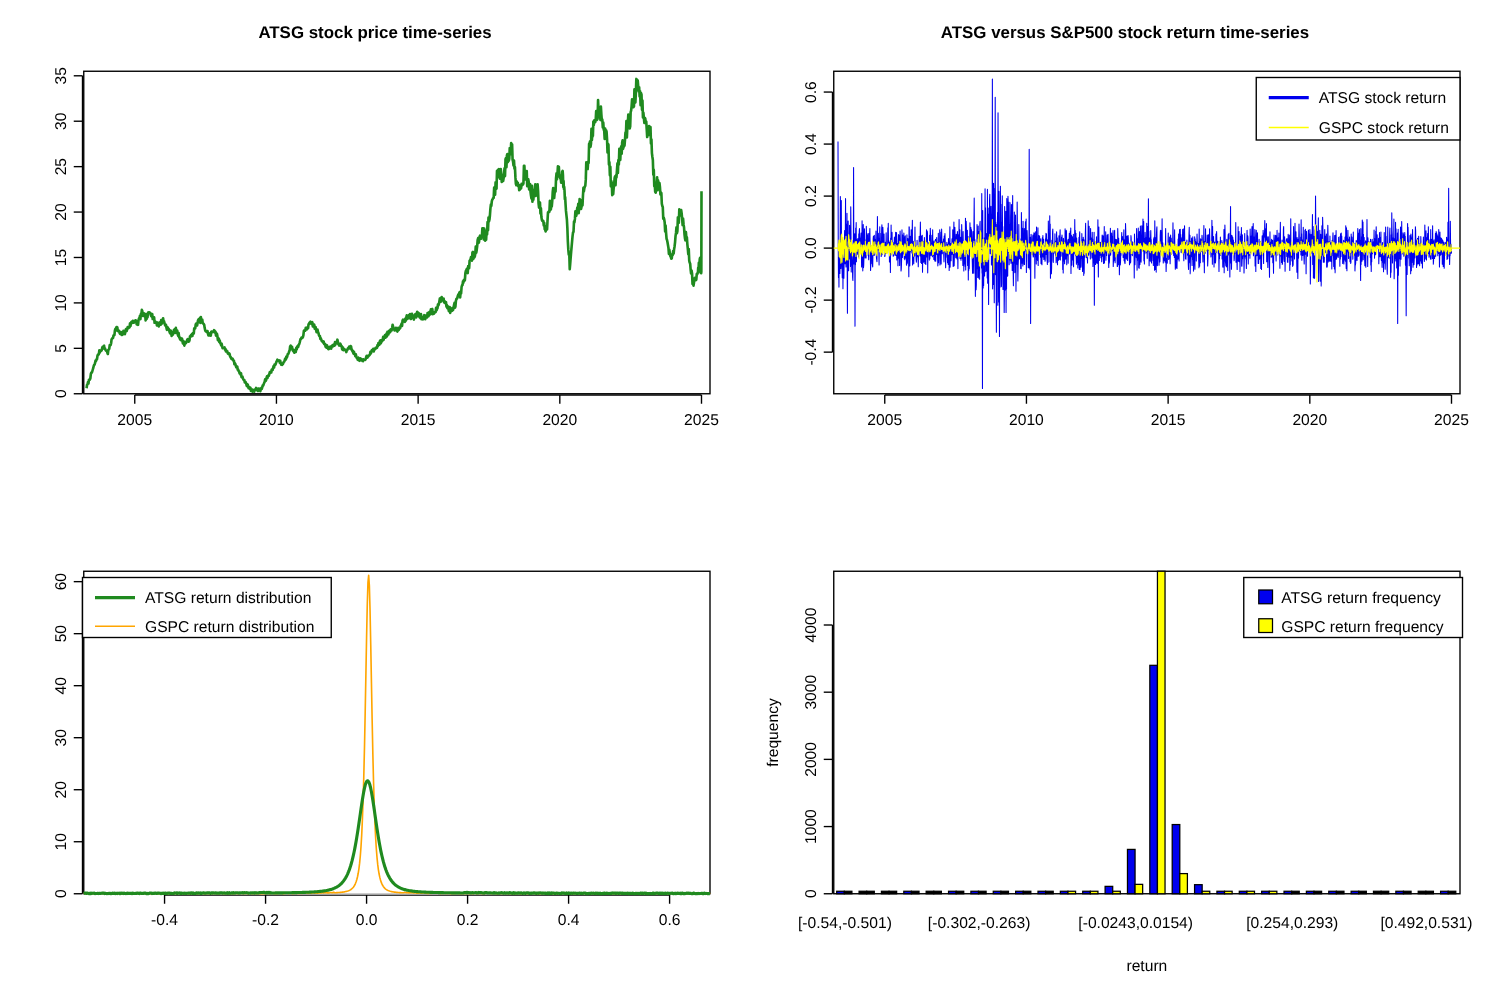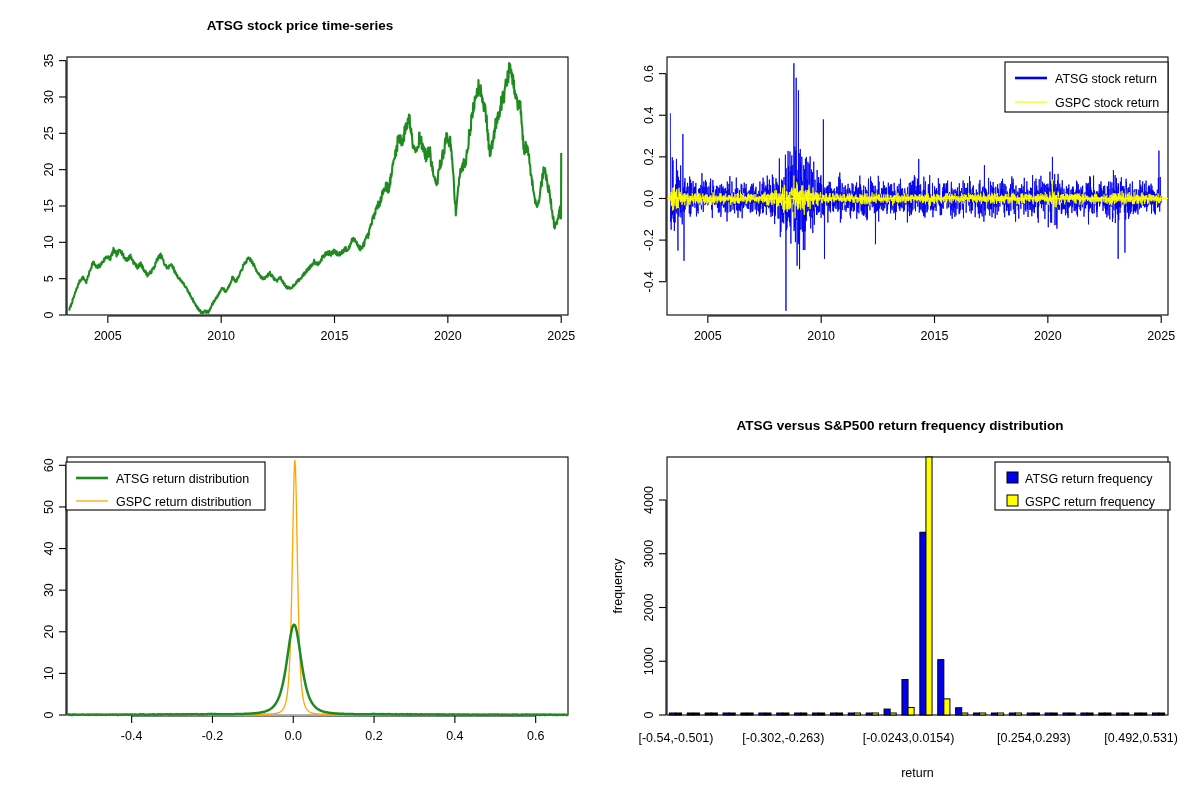--- a/index.html
+++ b/index.html
@@ -65,20 +65,21 @@
           <line x1="447.8506787330322" y1="316" x2="447.8506787330322" y2="323" stroke="#000" stroke-width="1.1"></line>
           <text x="447.8506787330322" y="340" text-anchor="middle" class="tick-lab">2020</text>
           <line x1="561.1990950226254" y1="316" x2="561.1990950226254" y2="323" stroke="#000" stroke-width="1.1"></line>
           <text x="561.1990950226254" y="340" text-anchor="middle" class="tick-lab">2025</text>
         </g>
         <polyline points="69.27,310.58 69.64,307.81 70.02,307.53 70.40,305.68 70.78,306.86 71.16,303.76 71.53,303.97 71.91,303.70 72.29,302.61 72.67,299.23 73.05,298.13 73.42,298.12 73.80,297.20 74.18,295.82 74.56,294.55 74.93,292.98 75.31,291.84 75.69,291.63 76.07,290.36 76.45,288.43 76.82,288.70 77.20,287.43 77.58,287.45 77.96,284.81 78.33,283.63 78.71,283.87 79.09,283.35 79.47,280.34 79.85,282.05 80.22,280.72 80.60,280.23 80.98,280.67 81.36,280.18 81.74,278.33 82.11,277.42 82.49,278.86 82.87,276.91 83.25,276.58 83.62,278.98 84.00,278.66 84.38,279.86 84.76,280.53 85.14,280.57 85.51,280.63 85.89,282.21 86.27,283.17 86.65,280.13 87.02,279.54 87.40,278.99 87.78,276.05 88.16,276.28 88.54,275.99 88.91,274.58 89.29,271.27 89.67,271.11 90.05,270.37 90.43,270.41 90.80,268.48 91.18,268.35 91.56,267.97 91.94,264.38 92.31,263.05 92.69,264.38 93.07,261.78 93.45,261.64 93.83,261.75 94.20,264.38 94.58,264.88 94.96,264.66 95.34,264.61 95.71,266.46 96.09,267.18 96.47,266.75 96.85,265.89 97.23,267.90 97.60,265.65 97.98,267.85 98.36,267.36 98.74,264.66 99.12,265.28 99.49,266.90 99.87,267.24 100.25,265.87 100.63,263.38 101.00,263.13 101.38,264.76 101.76,263.12 102.14,261.67 102.52,262.52 102.89,262.38 103.27,261.82 103.65,261.85 104.03,258.56 104.40,260.75 104.78,258.21 105.16,257.55 105.54,258.08 105.92,258.26 106.29,256.59 106.67,256.85 107.05,258.21 107.43,257.28 107.81,257.25 108.18,256.34 108.56,256.20 108.94,256.90 109.32,259.53 109.69,257.93 110.07,258.68 110.45,259.88 110.83,256.05 111.21,254.71 111.58,254.88 111.96,252.59 112.34,255.28 112.72,251.09 113.10,251.59 113.47,247.92 113.85,248.82 114.23,252.74 114.61,252.81 114.98,250.62 115.36,251.28 115.74,250.98 116.12,251.63 116.50,256.34 116.87,252.94 117.25,255.23 117.63,251.17 118.01,253.95 118.38,250.09 118.76,249.86 119.14,250.09 119.52,249.85 119.90,250.14 120.27,250.42 120.65,252.07 121.03,253.01 121.41,253.27 121.79,251.18 122.16,255.21 122.54,254.80 122.92,255.12 123.30,253.79 123.67,258.22 124.05,256.95 124.43,257.48 124.81,258.22 125.19,257.99 125.56,260.35 125.94,258.05 126.32,260.23 126.70,259.68 127.07,261.09 127.45,258.33 127.83,257.91 128.21,258.84 128.59,259.79 128.96,255.98 129.34,259.14 129.72,256.56 130.10,258.06 130.48,254.61 130.85,257.41 131.23,256.99 131.61,258.47 131.99,260.01 132.36,260.42 132.74,259.75 133.12,262.01 133.50,263.88 133.88,261.54 134.25,262.92 134.63,263.26 135.01,263.12 135.39,264.49 135.76,265.89 136.14,266.67 136.52,264.40 136.90,265.49 137.28,268.73 137.65,267.34 138.03,266.32 138.41,267.68 138.79,265.65 139.17,263.89 139.54,265.37 139.92,263.19 140.30,266.32 140.68,262.26 141.05,265.73 141.43,265.68 141.81,264.46 142.19,267.63 142.57,268.66 142.94,266.44 143.32,269.91 143.70,269.87 144.08,271.52 144.45,270.37 144.83,272.13 145.21,271.05 145.59,270.84 145.97,272.97 146.34,274.71 146.72,272.75 147.10,274.60 147.48,276.48 147.86,274.66 148.23,273.64 148.61,274.71 148.99,274.06 149.37,273.20 149.74,271.95 150.12,271.26 150.50,272.05 150.88,273.38 151.26,273.15 151.63,271.99 152.01,268.96 152.39,269.58 152.77,268.23 153.14,268.06 153.52,267.35 153.90,268.81 154.28,266.47 154.66,267.07 155.03,266.76 155.41,262.57 155.79,262.94 156.17,262.71 156.55,259.73 156.92,258.91 157.30,259.01 157.68,260.42 158.06,258.38 158.43,256.24 158.81,255.56 159.19,255.78 159.57,257.63 159.95,254.29 160.32,258.26 160.70,253.60 161.08,256.59 161.46,256.25 161.83,255.73 162.21,258.68 162.59,258.68 162.97,259.32 163.35,259.82 163.72,262.26 164.10,264.08 164.48,265.04 164.86,265.05 165.24,265.51 165.61,264.78 165.99,264.82 166.37,266.88 166.75,268.40 167.12,266.72 167.50,268.30 167.88,267.93 168.26,266.84 168.64,268.52 169.01,265.41 169.39,265.26 169.77,265.79 170.15,265.40 170.52,265.15 170.90,265.51 171.28,264.14 171.66,264.49 172.04,266.19 172.41,265.35 172.79,268.51 173.17,266.65 173.55,267.08 173.93,268.91 174.30,272.07 174.68,271.04 175.06,270.86 175.44,273.72 175.81,272.44 176.19,274.41 176.57,275.07 176.95,276.31 177.33,275.02 177.70,276.95 178.08,278.58 178.46,277.85 178.84,278.28 179.21,278.45 179.59,277.91 179.97,279.73 180.35,279.09 180.73,281.14 181.10,280.28 181.48,280.90 181.86,281.16 182.24,282.76 182.62,283.21 182.99,283.26 183.37,282.63 183.75,283.30 184.13,285.33 184.50,285.53 184.88,286.74 185.26,287.21 185.64,286.76 186.02,286.98 186.39,287.61 186.77,288.49 187.15,288.62 187.53,291.37 187.90,290.62 188.28,291.20 188.66,292.73 189.04,293.79 189.42,293.10 189.79,293.22 190.17,295.80 190.55,295.66 190.93,296.92 191.31,297.15 191.68,298.72 192.06,298.73 192.44,299.64 192.82,298.57 193.19,301.68 193.57,301.72 193.95,301.22 194.33,302.71 194.71,303.66 195.08,303.85 195.46,303.94 195.84,306.02 196.22,305.47 196.60,305.78 196.97,306.87 197.35,308.68 197.73,309.00 198.11,307.52 198.48,308.60 198.86,310.53 199.24,310.20 199.62,310.97 200.00,309.93 200.37,310.36 200.75,312.83 201.13,312.62 201.51,312.96 201.88,311.68 202.26,313.27 202.64,312.97 203.02,312.66 203.40,313.34 203.77,311.72 204.15,311.50 204.53,311.76 204.91,310.33 205.29,311.64 205.66,312.21 206.04,311.68 206.42,312.81 206.80,310.77 207.17,310.84 207.55,311.91 207.93,312.42 208.31,312.89 208.69,310.93 209.06,310.35 209.44,311.09 209.82,309.70 210.20,308.30 210.57,308.46 210.95,307.29 211.33,306.27 211.71,305.60 212.09,303.56 212.46,304.86 212.84,304.23 213.22,302.40 213.60,301.16 213.98,302.39 214.35,300.52 214.73,300.34 215.11,300.64 215.49,299.07 215.86,297.60 216.24,298.28 216.62,298.08 217.00,297.95 217.38,295.58 217.75,295.46 218.13,296.01 218.51,294.17 218.89,292.84 219.26,294.00 219.64,291.58 220.02,292.01 220.40,291.65 220.78,290.52 221.15,289.38 221.53,288.77 221.91,287.73 222.29,288.34 222.67,288.63 223.04,288.66 223.42,288.30 223.80,290.17 224.18,288.64 224.55,290.43 224.93,291.77 225.31,291.24 225.69,291.94 226.07,290.58 226.44,291.08 226.82,289.85 227.20,289.50 227.58,288.98 227.95,287.42 228.33,286.78 228.71,287.57 229.09,285.16 229.47,286.01 229.84,284.88 230.22,283.20 230.60,283.18 230.98,282.22 231.36,281.10 231.73,280.24 232.11,277.10 232.49,276.53 232.87,278.36 233.24,277.95 233.62,277.47 234.00,279.97 234.38,280.45 234.76,279.76 235.13,281.58 235.51,282.10 235.89,280.44 236.27,280.62 236.64,281.53 237.02,278.32 237.40,279.40 237.78,277.27 238.16,276.81 238.53,277.59 238.91,275.91 239.29,275.46 239.67,274.26 240.05,272.78 240.42,271.27 240.80,271.21 241.18,270.09 241.56,270.22 241.93,270.31 242.31,269.63 242.69,268.35 243.07,264.85 243.45,264.25 243.82,264.23 244.20,264.51 244.58,262.28 244.96,262.89 245.33,262.89 245.71,263.40 246.09,261.58 246.47,262.45 246.85,259.28 247.22,259.07 247.60,258.09 247.98,257.75 248.36,257.37 248.74,258.87 249.11,259.04 249.49,258.30 249.87,257.81 250.25,261.10 250.62,259.62 251.00,261.36 251.38,259.62 251.76,262.98 252.14,261.46 252.51,261.56 252.89,264.11 253.27,265.76 253.65,264.26 254.02,263.74 254.40,265.54 254.78,266.41 255.16,268.10 255.54,268.88 255.91,268.84 256.29,271.14 256.67,270.64 257.05,271.76 257.43,272.83 257.80,273.16 258.18,273.42 258.56,274.18 258.94,273.17 259.31,275.29 259.69,275.33 260.07,275.04 260.45,277.41 260.83,276.40 261.20,278.18 261.58,276.31 261.96,277.16 262.34,278.66 262.71,279.39 263.09,279.27 263.47,278.20 263.85,277.43 264.23,278.78 264.60,277.24 264.98,278.91 265.36,276.75 265.74,276.57 266.12,276.14 266.49,277.11 266.87,276.03 267.25,275.42 267.63,276.55 268.00,273.66 268.38,275.67 268.76,273.73 269.14,274.36 269.52,273.45 269.89,271.74 270.27,273.30 270.65,275.51 271.03,275.41 271.40,276.45 271.78,275.46 272.16,274.88 272.54,275.59 272.92,276.98 273.29,276.73 273.67,279.30 274.05,279.78 274.43,277.93 274.81,280.17 275.18,279.75 275.56,279.50 275.94,279.57 276.32,280.18 276.69,280.22 277.07,281.66 277.45,279.96 277.83,279.99 278.21,278.83 278.58,278.35 278.96,278.37 279.34,277.33 279.72,278.75 280.10,278.30 280.47,276.87 280.85,277.18 281.23,279.82 281.61,279.61 281.98,281.13 282.36,280.99 282.74,282.89 283.12,281.36 283.50,282.70 283.87,283.43 284.25,284.90 284.63,283.48 285.01,285.05 285.38,286.42 285.76,286.27 286.14,287.66 286.52,286.07 286.90,288.17 287.27,286.60 287.65,288.64 288.03,287.53 288.41,286.78 288.79,288.05 289.16,287.26 289.54,287.47 289.92,288.77 290.30,288.93 290.67,287.47 291.05,287.92 291.43,287.92 291.81,287.89 292.19,287.88 292.56,287.27 292.94,285.56 293.32,284.73 293.70,285.58 294.07,285.99 294.45,284.65 294.83,284.98 295.21,284.17 295.59,284.19 295.96,283.31 296.34,281.51 296.72,282.74 297.10,281.23 297.48,280.05 297.85,280.97 298.23,280.91 298.61,279.10 298.99,281.23 299.36,279.07 299.74,278.90 300.12,279.38 300.50,278.26 300.88,278.67 301.25,277.86 301.63,278.14 302.01,276.08 302.39,276.89 302.76,274.37 303.14,275.33 303.52,275.75 303.90,273.02 304.28,272.38 304.65,274.73 305.03,273.69 305.41,272.12 305.79,272.88 306.17,271.57 306.54,269.52 306.92,271.77 307.30,269.50 307.68,269.94 308.05,268.01 308.43,270.07 308.81,269.36 309.19,266.92 309.57,269.19 309.94,265.44 310.32,267.65 310.70,267.58 311.08,265.21 311.45,264.59 311.83,265.93 312.21,265.52 312.59,263.45 312.97,263.88 313.34,264.21 313.72,262.37 314.10,259.79 314.48,261.18 314.86,263.46 315.23,263.26 315.61,264.34 315.99,263.98 316.37,264.12 316.74,262.24 317.12,263.23 317.50,262.78 317.88,265.29 318.26,264.32 318.63,262.22 319.01,264.02 319.39,263.24 319.77,262.69 320.14,262.54 320.52,260.63 320.90,260.36 321.28,258.96 321.66,260.71 322.03,256.40 322.41,255.69 322.79,256.93 323.17,256.63 323.55,257.22 323.92,257.45 324.30,254.79 324.68,256.51 325.06,253.81 325.43,252.20 325.81,255.22 326.19,253.80 326.57,254.43 326.95,253.17 327.32,251.86 327.70,254.64 328.08,251.27 328.46,251.62 328.83,255.20 329.21,253.72 329.59,251.13 329.97,253.22 330.35,253.53 330.72,252.91 331.10,255.76 331.48,252.77 331.86,251.91 332.24,251.31 332.61,252.40 332.99,253.91 333.37,251.13 333.75,249.49 334.12,252.78 334.50,251.60 334.88,250.36 335.26,251.05 335.64,253.86 336.01,251.52 336.39,254.63 336.77,251.24 337.15,255.32 337.52,254.46 337.90,254.88 338.28,255.53 338.66,253.47 339.04,254.12 339.41,252.15 339.79,253.45 340.17,255.37 340.55,252.38 340.93,252.82 341.30,253.35 341.68,253.89 342.06,250.38 342.44,252.92 342.81,252.98 343.19,249.93 343.57,251.87 343.95,249.26 344.33,251.42 344.70,247.49 345.08,250.35 345.46,247.70 345.84,247.19 346.21,251.26 346.59,249.89 346.97,251.01 347.35,250.63 347.73,249.70 348.10,249.75 348.48,249.61 348.86,246.26 349.24,248.36 349.62,247.05 349.99,246.60 350.37,243.46 350.75,244.28 351.13,243.16 351.50,241.15 351.88,238.85 352.26,238.52 352.64,241.28 353.02,241.14 353.39,237.70 353.77,239.87 354.15,239.02 354.53,239.08 354.90,238.85 355.28,241.66 355.66,242.33 356.04,241.14 356.42,242.09 356.79,241.77 357.17,245.22 357.55,244.07 357.93,246.64 358.31,245.04 358.68,246.42 359.06,248.91 359.44,247.45 359.82,245.70 360.19,250.30 360.57,246.82 360.95,247.26 361.33,246.78 361.71,248.66 362.08,246.25 362.46,248.02 362.84,246.42 363.22,244.06 363.60,242.34 363.97,246.18 364.35,245.17 364.73,240.71 365.11,239.15 365.48,238.94 365.86,238.35 366.24,236.70 366.62,235.67 367.00,235.54 367.37,234.49 367.75,233.72 368.13,237.86 368.51,233.47 368.88,234.81 369.26,229.59 369.64,228.25 370.02,228.11 370.40,224.97 370.77,226.12 371.15,223.78 371.53,224.65 371.91,224.03 372.29,218.66 372.66,216.72 373.04,216.14 373.42,215.11 373.80,215.57 374.17,218.46 374.55,212.85 374.93,213.07 375.31,214.55 375.69,208.37 376.06,208.32 376.44,207.45 376.82,205.67 377.20,206.23 377.57,208.58 377.95,201.93 378.33,201.53 378.71,207.13 379.09,202.29 379.46,205.94 379.84,205.11 380.22,203.08 380.60,197.26 380.98,202.12 381.35,200.11 381.73,197.15 382.11,192.02 382.49,190.57 382.86,194.28 383.24,193.49 383.62,189.57 384.00,188.55 384.38,189.93 384.75,190.94 385.13,188.63 385.51,189.66 385.89,182.68 386.26,187.33 386.64,182.62 387.02,191.50 387.40,182.92 387.78,190.88 388.15,192.58 388.53,185.81 388.91,191.78 389.29,184.48 389.67,187.55 390.04,177.60 390.42,184.25 390.80,174.10 391.18,177.15 391.55,175.80 391.93,172.40 392.31,167.07 392.69,163.66 393.07,164.70 393.44,161.03 393.82,159.70 394.20,159.13 394.58,158.35 394.95,158.29 395.33,150.14 395.71,151.30 396.09,155.67 396.47,145.82 396.84,148.41 397.22,150.97 397.60,136.57 397.98,138.94 398.36,140.77 398.73,135.61 399.11,135.30 399.49,141.86 399.87,142.88 400.24,140.31 400.62,135.20 401.00,139.59 401.38,145.51 401.76,139.90 402.13,145.01 402.51,144.77 402.89,142.55 403.27,138.43 403.64,134.58 404.02,140.87 404.40,127.41 404.78,126.39 405.16,133.72 405.53,124.34 405.91,123.23 406.29,129.76 406.67,125.51 407.05,128.52 407.42,126.95 407.80,118.46 408.18,123.46 408.56,122.03 408.93,114.43 409.31,118.18 409.69,115.39 410.07,127.79 410.45,129.44 410.82,132.46 411.20,128.46 411.58,134.86 411.96,133.68 412.33,141.73 412.71,147.11 413.09,148.19 413.47,145.26 413.85,148.10 414.22,146.20 414.60,149.02 414.98,147.89 415.36,152.14 415.74,151.93 416.11,148.52 416.49,149.02 416.87,150.79 417.25,147.01 417.62,148.11 418.00,147.19 418.38,147.64 418.76,146.58 419.14,132.63 419.51,132.65 419.89,140.75 420.27,143.48 420.65,140.51 421.02,143.16 421.40,136.91 421.78,148.93 422.16,148.88 422.54,143.27 422.91,145.00 423.29,151.46 423.67,149.56 424.05,147.15 424.43,153.70 424.80,156.48 425.18,158.93 425.56,148.68 425.94,161.40 426.31,151.86 426.69,159.72 427.07,153.95 427.45,156.60 427.83,152.48 428.20,147.46 428.58,156.74 428.96,150.68 429.34,153.78 429.71,152.25 430.09,147.38 430.47,153.02 430.85,162.67 431.23,166.06 431.60,166.27 431.98,162.09 432.36,170.77 432.74,166.73 433.12,173.58 433.49,175.92 433.87,176.70 434.25,176.56 434.63,176.79 435.00,180.31 435.38,178.22 435.76,183.35 436.14,183.75 436.52,185.18 436.89,180.78 437.27,182.07 437.65,183.61 438.03,176.05 438.40,169.86 438.78,169.97 439.16,169.00 439.54,169.43 439.92,160.64 440.29,167.02 440.67,167.60 441.05,163.95 441.43,165.11 441.81,160.70 442.18,153.43 442.56,150.38 442.94,157.46 443.32,158.40 443.69,154.58 444.07,152.29 444.45,153.16 444.83,142.61 445.21,138.61 445.58,143.61 445.96,139.13 446.34,133.13 446.72,135.33 447.10,133.43 447.47,141.23 447.85,140.03 448.23,142.84 448.61,143.34 448.98,146.20 449.36,143.43 449.74,137.51 450.12,136.71 450.37,140.18 450.62,149.50 450.87,144.82 451.13,151.10 451.38,149.53 451.63,152.87 451.88,159.35 452.13,157.72 452.38,162.34 452.76,168.54 453.14,172.03 453.52,175.59 453.90,182.49 454.27,193.03 454.65,199.73 455.03,203.66 455.41,202.26 455.79,215.33 456.16,211.06 456.54,206.13 456.92,201.51 457.30,197.32 457.67,193.10 458.05,188.92 458.43,185.84 458.81,185.58 459.19,177.28 459.56,177.86 459.94,175.11 460.32,169.06 460.70,171.52 461.07,172.54 461.45,169.18 461.83,166.08 462.21,170.60 462.59,163.08 462.96,170.45 463.34,164.24 463.72,159.17 464.10,166.21 464.48,160.10 464.85,167.22 465.23,165.35 465.61,162.07 465.99,164.41 466.36,156.79 466.74,150.24 467.12,153.06 467.50,150.44 467.88,149.28 468.25,148.50 468.63,143.72 469.01,129.94 469.39,132.28 469.76,130.12 470.14,135.24 470.52,129.37 470.90,130.40 471.28,114.97 471.65,114.96 472.03,112.97 472.41,117.48 472.79,115.05 473.17,103.03 473.54,112.05 473.92,103.56 474.30,108.96 474.68,97.27 475.05,100.03 475.43,96.32 475.81,97.47 476.19,97.66 476.57,95.88 476.94,88.80 477.32,93.11 477.70,95.88 478.08,94.94 478.45,80.12 478.83,88.45 479.21,89.88 479.59,88.38 479.97,90.55 480.34,95.87 480.72,85.18 481.10,91.69 481.48,96.56 481.86,95.58 482.23,101.94 482.61,98.05 482.99,103.76 483.37,104.57 483.74,111.07 484.12,102.84 484.50,110.77 484.88,104.16 485.26,105.25 485.63,111.23 486.01,121.98 486.39,115.01 486.77,115.90 487.14,131.67 487.52,129.69 487.90,140.25 488.28,133.50 488.66,149.07 489.03,144.84 489.41,146.24 489.79,156.18 490.17,152.51 490.55,155.39 490.92,150.71 491.30,147.59 491.68,142.47 492.06,141.03 492.43,148.12 492.81,140.28 493.19,141.93 493.57,136.14 493.95,130.75 494.32,138.28 494.70,128.10 495.08,131.61 495.46,119.10 495.83,128.06 496.21,127.94 496.59,120.21 496.97,117.07 497.35,123.00 497.72,114.09 498.10,112.25 498.48,119.09 498.86,116.68 499.24,117.02 499.61,116.45 499.99,111.89 500.37,106.02 500.75,107.20 501.12,96.84 501.50,109.99 501.88,101.76 502.26,98.61 502.64,91.69 503.01,99.64 503.39,92.99 503.77,102.73 504.15,101.16 504.52,89.72 504.90,88.56 505.28,85.07 505.66,79.52 506.04,81.87 506.41,83.14 506.79,85.75 507.17,85.13 507.55,71.42 507.93,80.54 508.30,82.04 508.68,74.80 509.06,63.15 509.44,66.26 509.81,63.88 510.19,64.47 510.57,69.06 510.95,73.20 511.33,69.94 511.70,77.18 512.08,73.05 512.46,84.09 512.84,74.44 513.21,75.69 513.59,87.85 513.97,80.51 514.35,93.94 514.73,90.24 515.10,94.40 515.48,98.38 515.86,94.16 516.24,95.03 516.62,98.49 516.99,97.14 517.37,103.27 517.75,109.64 518.13,105.91 518.50,103.36 518.88,102.05 519.26,100.78 519.64,108.04 520.02,102.69 520.39,101.58 520.77,114.70 521.15,111.53 521.53,122.44 521.90,125.42 522.28,127.95 522.66,139.83 523.04,135.94 523.42,148.89 523.79,147.27 524.17,153.45 524.55,154.10 524.93,146.06 525.31,147.70 525.68,141.88 526.06,152.12 526.44,144.22 526.82,149.78 527.19,146.23 527.57,146.39 527.95,149.48 528.33,155.53 528.71,153.98 529.08,154.41 529.46,163.02 529.84,164.68 530.22,165.54 530.60,174.89 530.97,174.21 531.35,175.36 531.73,177.79 532.11,185.11 532.48,180.37 532.86,186.25 533.24,190.97 533.62,192.00 534.00,193.81 534.37,196.06 534.75,198.11 535.13,203.15 535.51,199.90 535.88,202.51 536.26,204.88 536.64,205.50 537.02,206.99 537.40,206.72 537.77,203.46 538.15,204.07 538.53,200.81 538.91,202.84 539.29,199.32 539.66,197.16 540.04,193.85 540.42,188.89 540.80,186.35 541.17,181.86 541.55,186.52 541.93,184.86 542.31,173.84 542.69,174.94 543.06,178.07 543.44,167.42 543.82,168.91 544.20,172.36 544.57,171.19 544.95,168.13 545.33,170.71 545.71,174.87 546.09,180.03 546.46,174.79 546.84,179.50 547.22,181.73 547.60,187.46 547.98,190.70 548.35,192.26 548.73,185.60 549.11,190.47 549.49,189.73 549.86,195.08 550.24,198.81 550.62,203.38 551.00,199.30 551.38,208.40 551.75,210.18 552.13,210.85 552.51,215.60 552.89,218.79 553.26,216.35 553.64,218.73 554.02,227.20 554.40,225.65 554.78,228.52 555.15,226.42 555.53,222.71 555.91,222.41 556.29,222.08 556.67,224.22 557.04,223.72 557.42,219.18 557.80,219.46 558.05,218.31 558.30,218.21 558.55,214.34 558.81,217.94 559.06,210.19 559.31,213.70 559.56,211.16 559.81,207.21 560.07,206.25 560.19,208.42 560.32,210.40 560.44,208.45 560.57,213.94 560.70,214.24 560.82,214.78 560.95,218.49 561.07,217.16 561.20,152.93" fill="none" stroke="#1f8a1f" stroke-width="2.1" stroke-linejoin="round"></polyline>
       </svg>
   </div>
 
   <div class="panel">
+    <div class="ptitle" style="top:18px">ATSG versus S&amp;P500 stock return time-series</div>
     <svg id="svg2" width="600" height="400">
         <rect x="67" y="57" width="501" height="258" fill="none" stroke="#000" stroke-width="1.1"></rect>
         <g>
           <line x1="66" y1="281.7096774193548" x2="66" y2="73.64516129032259" stroke="#000" stroke-width="1.1"></line>
           <line x1="66" y1="281.7096774193548" x2="59" y2="281.7096774193548" stroke="#000" stroke-width="1.1"></line>
           <text x="53" y="281.7096774193548" text-anchor="middle" class="tick-lab" transform="rotate(-90 53 281.7096774193548)">-0.4</text>
           <line x1="66" y1="240.0967741935484" x2="59" y2="240.0967741935484" stroke="#000" stroke-width="1.1"></line>
           <text x="53" y="240.0967741935484" text-anchor="middle" class="tick-lab" transform="rotate(-90 53 240.0967741935484)">-0.2</text>
           <line x1="66" y1="198.48387096774195" x2="59" y2="198.48387096774195" stroke="#000" stroke-width="1.1"></line>
           <text x="53" y="198.48387096774195" text-anchor="middle" class="tick-lab" transform="rotate(-90 53 198.48387096774195)">0.0</text>
@@ -157,21 +158,20 @@
           <rect x="66" y="62" width="199" height="48" fill="#fff" stroke="#000" stroke-width="1.1"></rect>
           <line x1="76" y1="78" x2="108" y2="78" stroke="#1f8a1f" stroke-width="2.6"></line>
           <text x="116" y="82.5" text-anchor="start" class="legend-lab">ATSG return distribution</text>
           <line x1="76" y1="101" x2="108" y2="101" stroke="#ffa500" stroke-width="1.3"></line>
           <text x="116" y="105.5" text-anchor="start" class="legend-lab">GSPC return distribution</text>
         </g>
       </svg>
   </div>
 
   <div class="panel">
-    <div class="ptitle" style="top:18px">ATSG versus S&amp;P500 return frequency distribution</div>
     <svg id="svg4" width="600" height="400">
         <rect x="67" y="57" width="501" height="258" fill="none" stroke="#000" stroke-width="1.1"></rect>
         <g>
           <line x1="66" y1="315" x2="66" y2="100" stroke="#000" stroke-width="1.1"></line>
           <line x1="66" y1="315" x2="59" y2="315" stroke="#000" stroke-width="1.1"></line>
           <text x="53" y="315" text-anchor="middle" class="tick-lab" transform="rotate(-90 53 315)">0</text>
           <line x1="66" y1="261.25" x2="59" y2="261.25" stroke="#000" stroke-width="1.1"></line>
           <text x="53" y="261.25" text-anchor="middle" class="tick-lab" transform="rotate(-90 53 261.25)">1000</text>
           <line x1="66" y1="207.5" x2="59" y2="207.5" stroke="#000" stroke-width="1.1"></line>
           <text x="53" y="207.5" text-anchor="middle" class="tick-lab" transform="rotate(-90 53 207.5)">2000</text>

